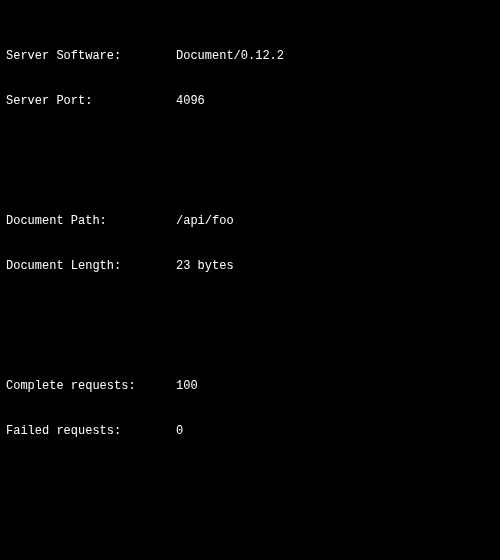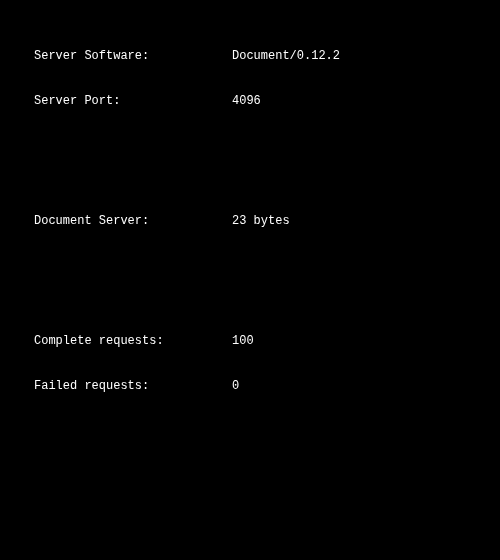--- a/index.html
+++ b/index.html
@@ -11,36 +11,37 @@
     font-size: 12px;
     line-height: 1.25;
     width: 500px;
     height: 560px;
     overflow: hidden;
   }
   .terminal {
     padding: 4px 6px;
     white-space: pre;
   }
-  .row span { display: inline-block; margin-left: 28px; }
+  .row span { display: inline-block; }
   .label { width: 170px; }
   .val   { }
   .blank { height: 15px; }
 </style>
 </head>
 <body>
 
 <div class="terminal">
 
   <div class="row"><span class="label">Server Software:</span><span class="val">Document/0.12.2</span></div>
   <div class="row"><span class="label">Server Port:</span><span class="val">4096</span></div>
 
   <div class="blank"></div>
 
-  <div class="row"><span class="label">Document Server:</span><span class="val">23 bytes</span></div>
+  <div class="row"><span class="label">Document Path:</span><span class="val">/api/foo</span></div>
+  <div class="row"><span class="label">Document Length:</span><span class="val">23 bytes</span></div>
 
   <div class="blank"></div>
 
   <div class="row"><span class="label">Complete requests:</span><span class="val">100</span></div>
   <div class="row"><span class="label">Failed requests:</span><span class="val">0</span></div>
   
   
   
   
   

